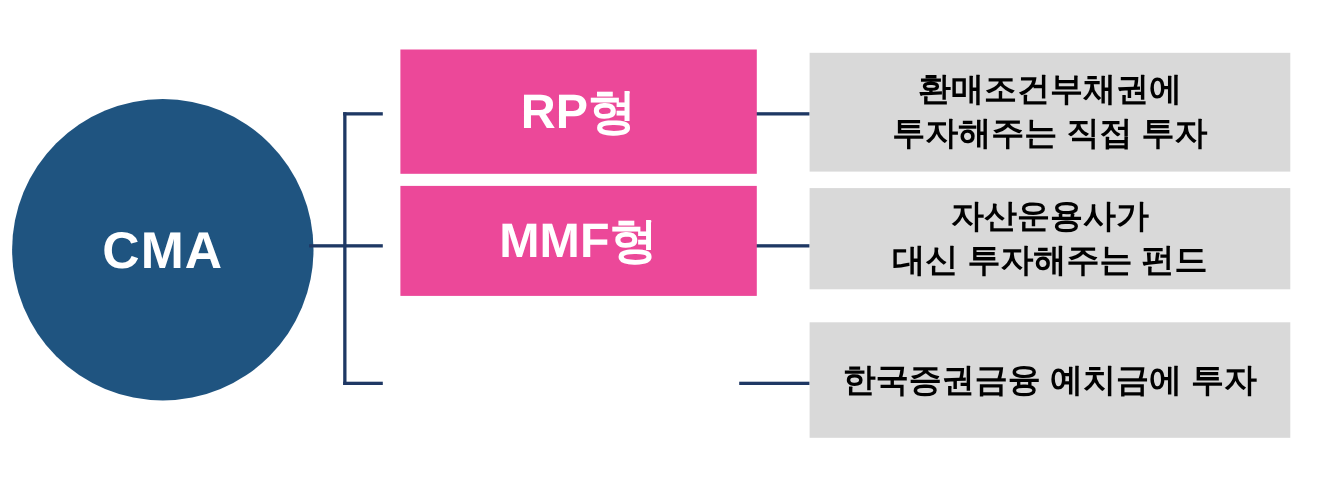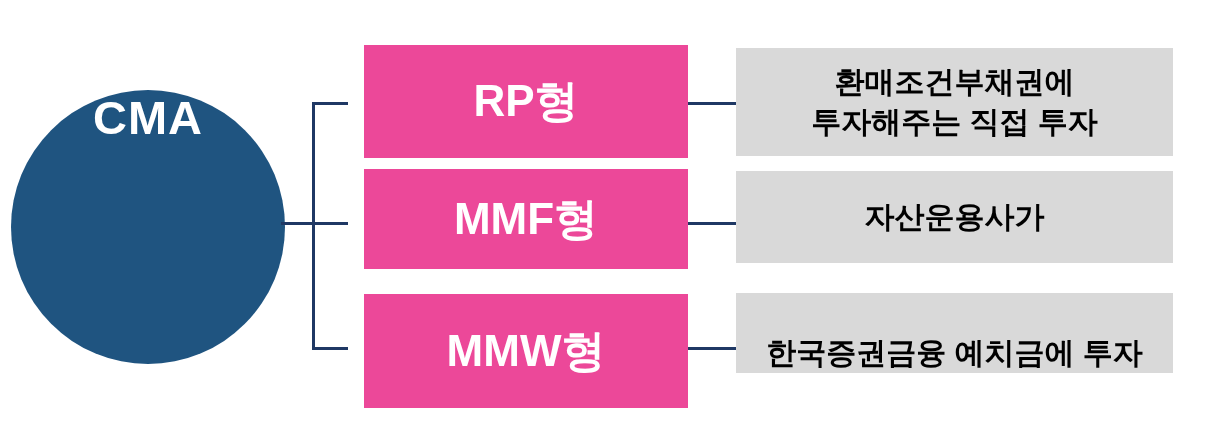--- a/index.html
+++ b/index.html
@@ -19,21 +19,21 @@
   
   .root-circle {
     position: absolute;
     left: 11px;
     top: 90px;
     width: 274px;
     height: 274px;
     border-radius: 50%;
     background: #1F5480;
     display: flex;
-    align-items: flex-start;
+    align-items: center;
     justify-content: center;
   }
   .root-circle .label {
     color: #ffffff;
     font-weight: bold;
     font-size: 47px;
     letter-spacing: 1px;
   }
 
   
@@ -79,21 +79,21 @@
     font-size: 30px;
     line-height: 40px;
     display: flex;
     flex-direction: column;
     align-items: center;
     justify-content: center;
     text-align: center;
   }
   .desc-rp  { top: 48px;  height: 108px; }
   .desc-mmf { top: 171px; height: 92px; }
-  .desc-mmw { top: 293px; height: 80px; justify-content: flex-end; }
+  .desc-mmw { top: 293px; height: 105px; }
 </style>
 </head>
 <body>
 
 <div id="canvas">
 
   <div class="root-circle">
     <span class="label">CMA</span>
   </div>
 
@@ -104,28 +104,26 @@
   <div class="line line-top-right"></div>
   <div class="line line-mid-right"></div>
   <div class="line line-bot-right"></div>
 
   <div class="type-box type-rp">
     <span>RP형</span>
   </div>
   <div class="type-box type-mmf">
     <span>MMF형</span>
   </div>
-  <div class="type-box type-mmw">
-    <span>MMW형</span>
-  </div>
 
   <div class="desc-box desc-rp">
     <span>환매조건부채권에</span>
     <span>투자해주는 직접 투자</span>
   </div>
   <div class="desc-box desc-mmf">
     <span>자산운용사가</span>
+    <span>대신 투자해주는 펀드</span>
   </div>
   <div class="desc-box desc-mmw">
     <span>한국증권금융 예치금에 투자</span>
   </div>
 
 </div>
 
 </body></html>

